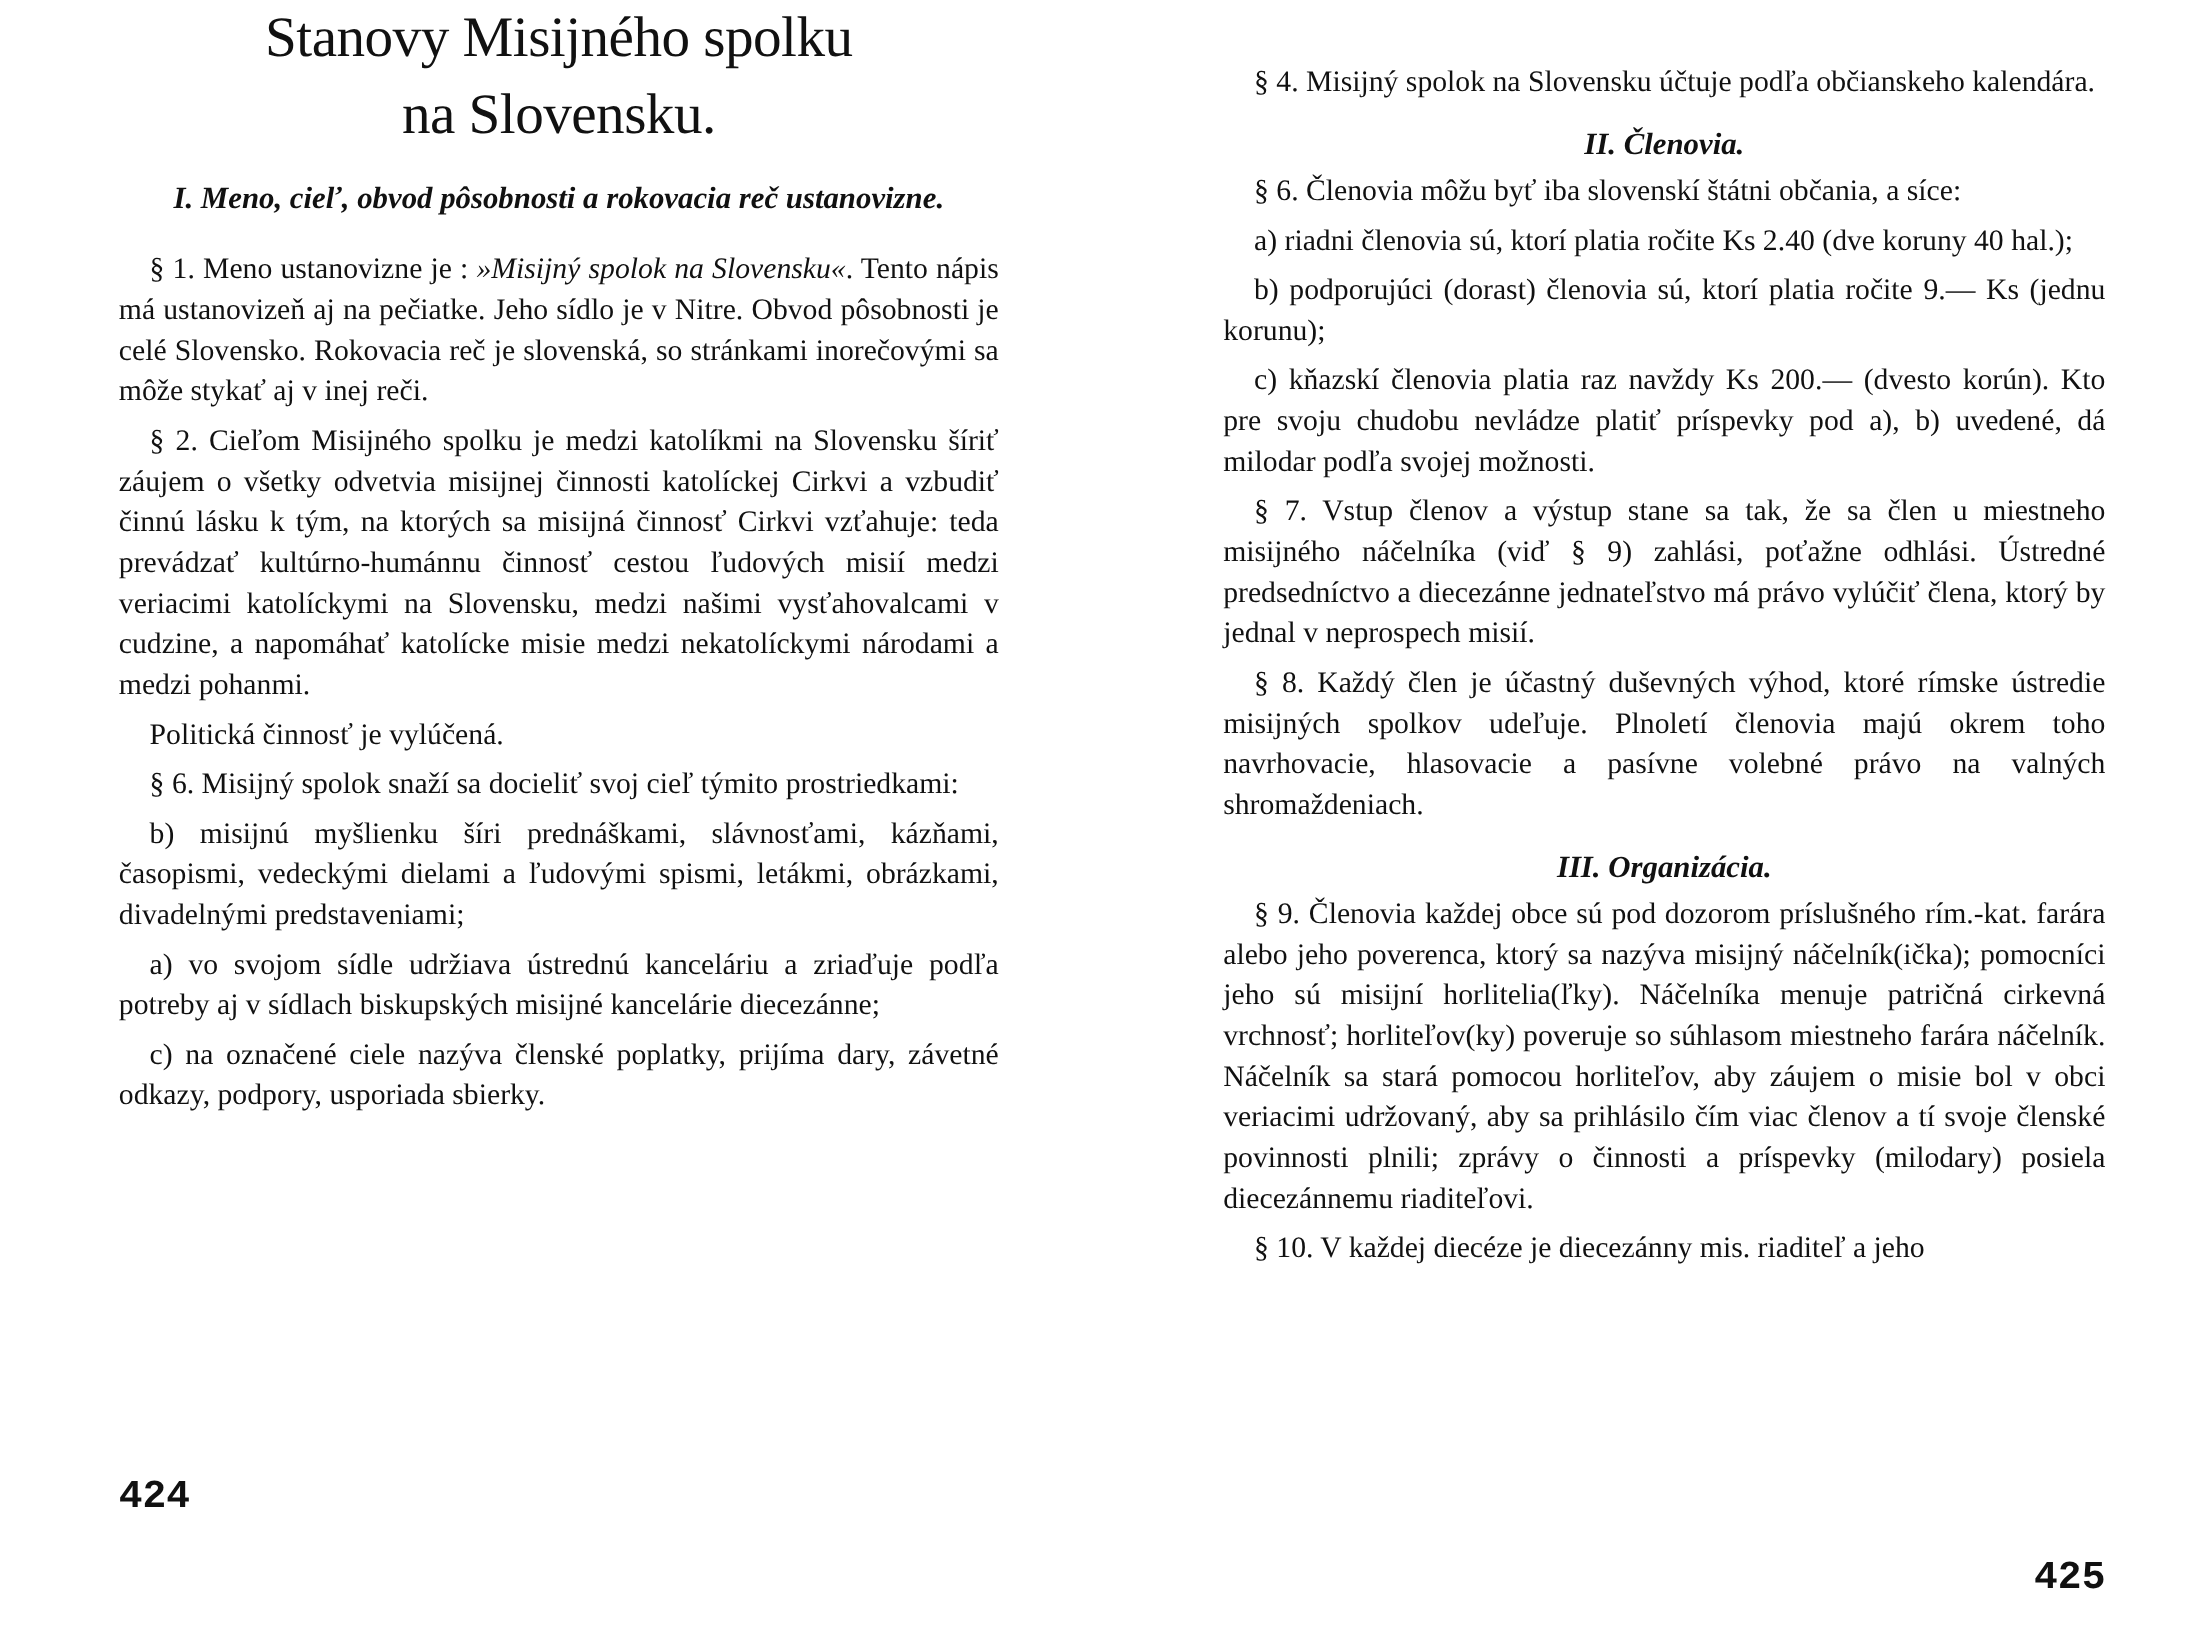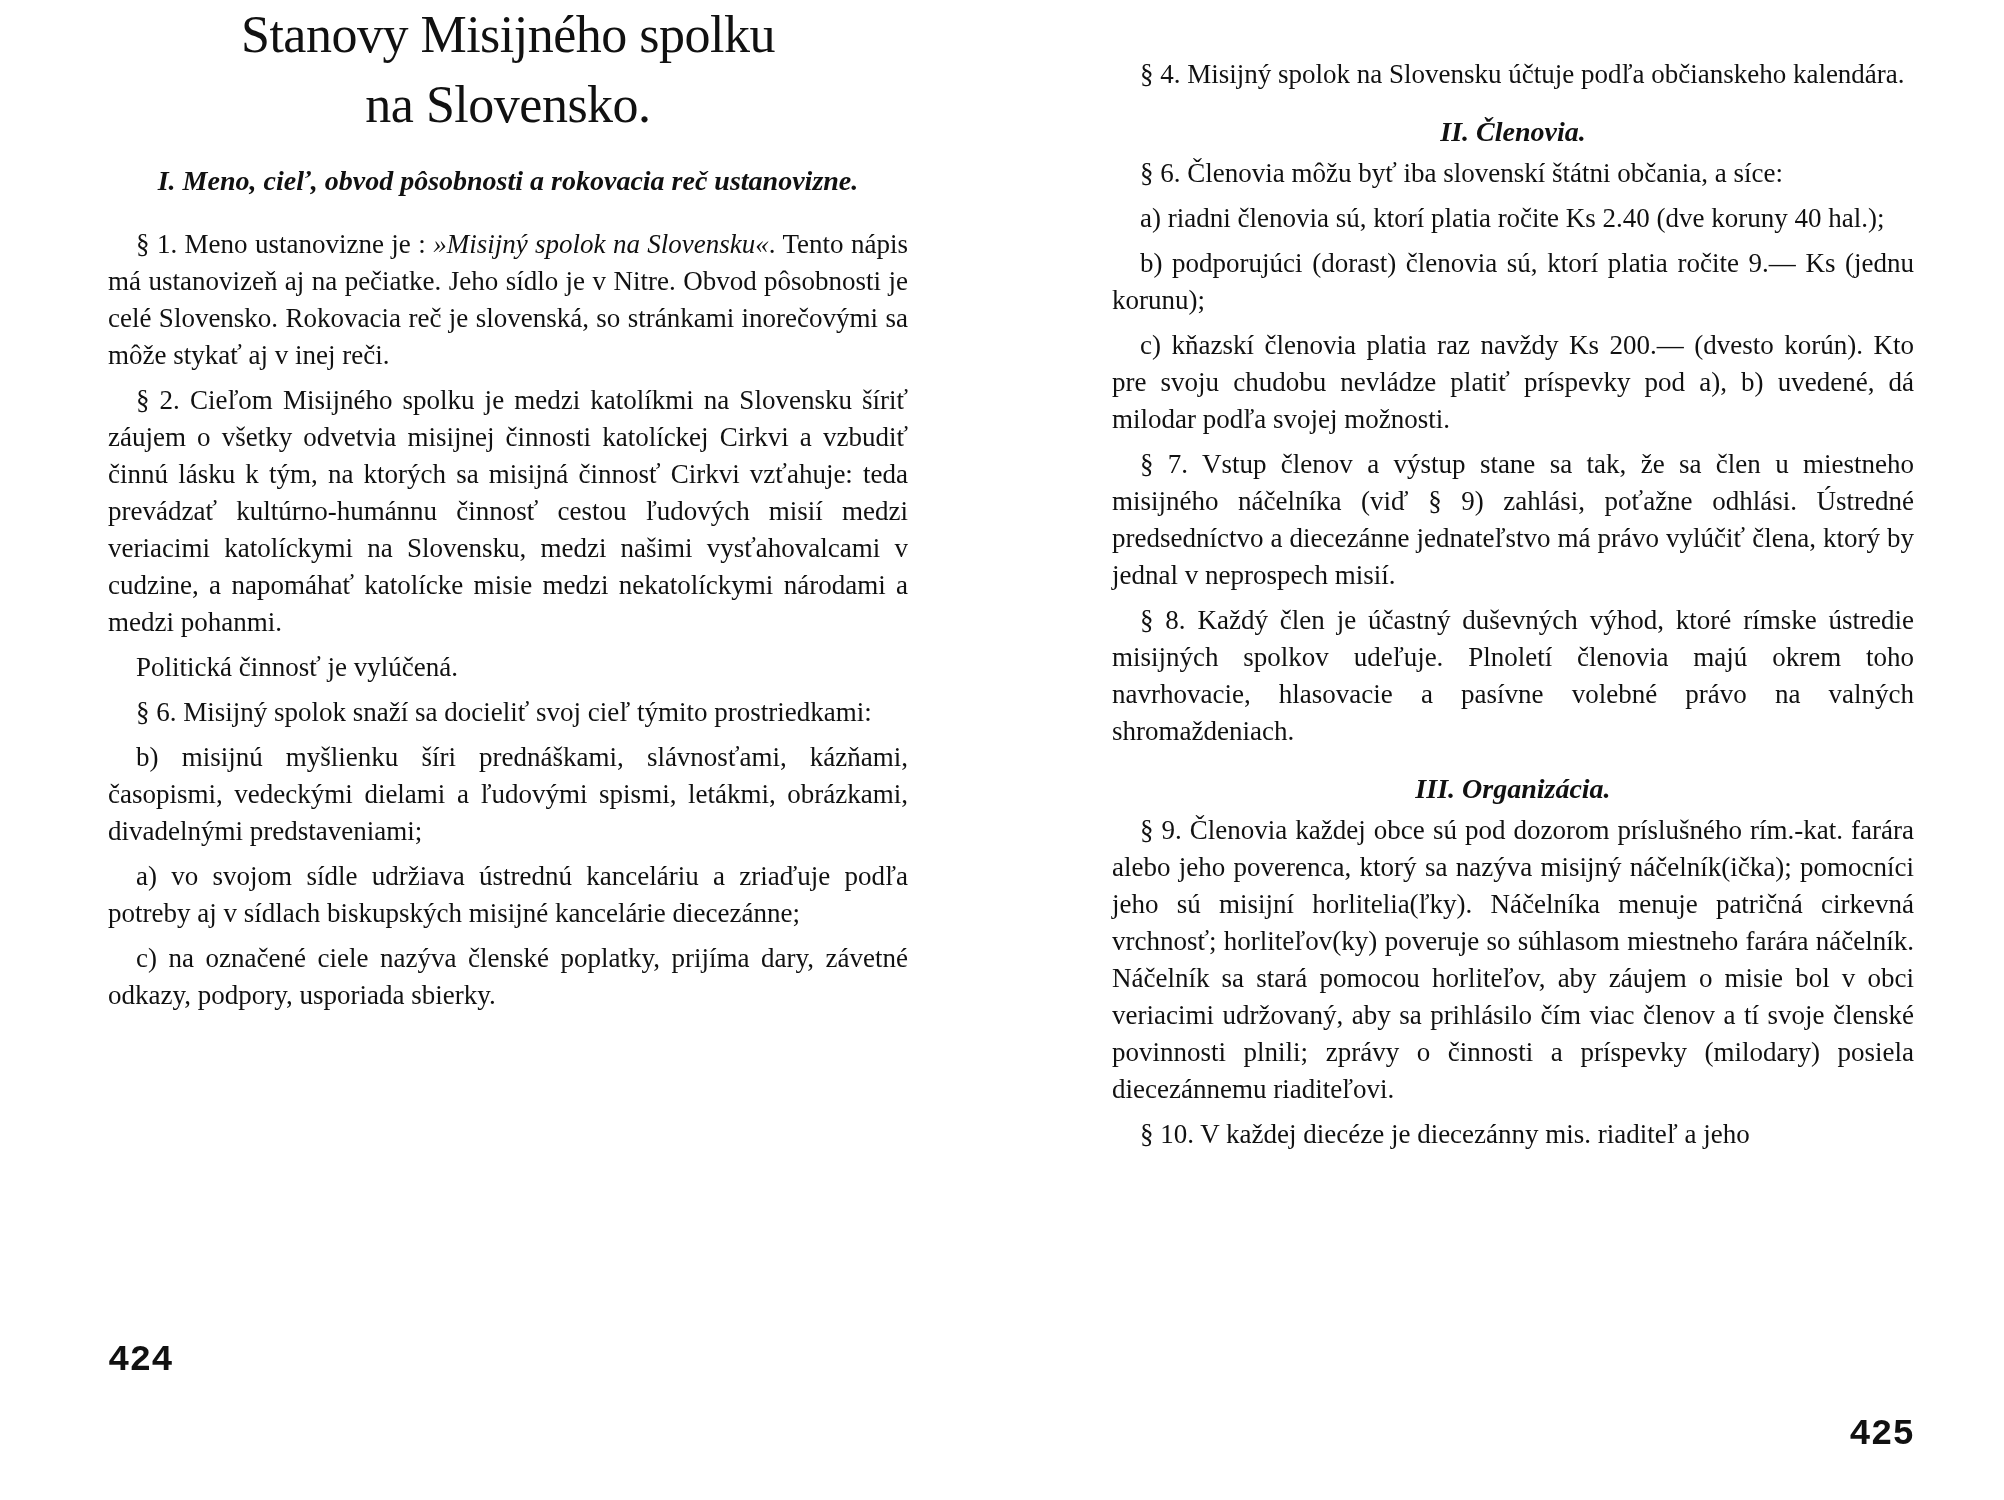--- a/index.html
+++ b/index.html
@@ -67,21 +67,21 @@
   }
   .page-number-left { left: 0; top: 1340px; }
   .page-number-right { right: 0; top: 1414px; }
 </style>
 </head>
 <body>
 
 <div class="page page-left">
   <h1 class="title">
     <span>Stanovy Misijného spolku</span><br>
-    <span>na Slovensko.</span>
+    <span>na Slovensku.</span>
   </h1>
 
   <h2 class="section-heading left-section-heading">I. Meno, cieľ, obvod pôsobnosti a rokovacia reč ustanovizne.</h2>
 
   <div class="left-body">
     <p class="para"><span>§ 1. Meno ustanovizne je : </span><span class="em">»Misijný spolok na Slovensku«</span><span>. Tento nápis má ustanovizeň aj na pečiatke. Jeho sídlo je v Nitre. Obvod pôsobnosti je celé Slovensko. Rokovacia reč je slovenská, so stránkami inorečovými sa môže stykať aj v inej reči.</span></p>
     <p class="para">§ 2. Cieľom Misijného spolku je medzi katolíkmi na Slovensku šíriť záujem o všetky odvetvia misijnej činnosti katolíckej Cirkvi a vzbudiť činnú lásku k tým, na ktorých sa misijná činnosť Cirkvi vzťahuje: teda prevádzať kultúrno-humánnu činnosť cestou ľudových misií medzi veriacimi katolíckymi na Slovensku, medzi našimi vysťahovalcami v cudzine, a napomáhať katolícke misie medzi nekatolíckymi národami a medzi pohanmi.</p>
     <p class="para">Politická činnosť je vylúčená.</p>
     <p class="para">§ 6. Misijný spolok snaží sa docieliť svoj cieľ týmito prostriedkami:</p>
     <p class="para">b) misijnú myšlienku šíri prednáškami, slávnosťami, kázňami, časopismi, vedeckými dielami a ľudovými spismi, letákmi, obrázkami, divadelnými predstaveniami;</p>

